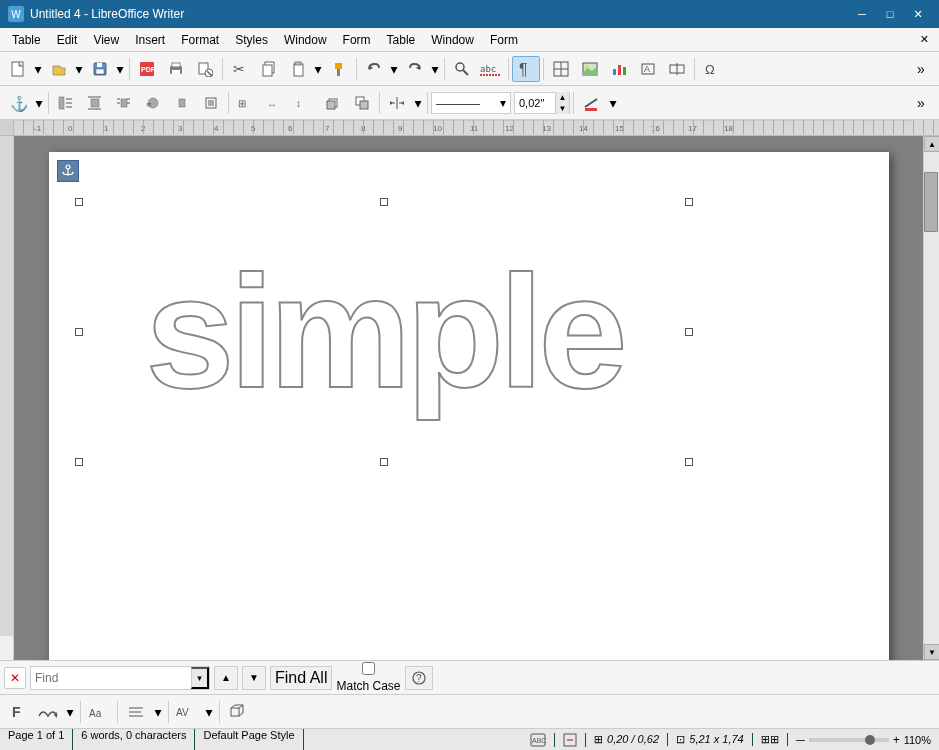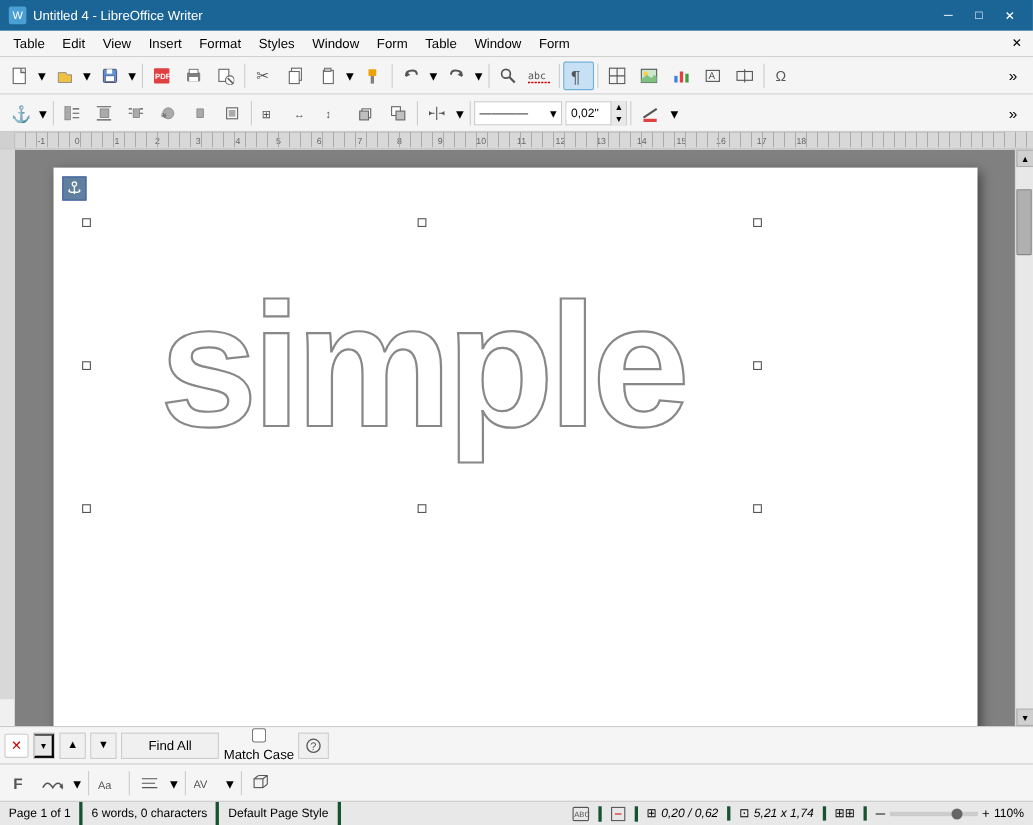--- a/index.html
+++ b/index.html
@@ -63,31 +63,31 @@
     .mirrored-text { transform: scaleX(-1); display: inline-block; font-size: 160px; font-weight: 900; color: transparent; -webkit-text-stroke: 2px #888; letter-spacing: -5px; font-family: Arial, sans-serif; line-height: 1; user-select: none; width: 100%; text-align: center; }
     .text-frame-inner { transform: scaleX(-1); width: 100%; height: 100%; display: flex; align-items: center; justify-content: center; overflow: hidden; }
 
     
     .find-bar { background: #f5f5f5; border-top: 1px solid #ccc; height: 34px; display: flex; align-items: center; padding: 0 4px; gap: 4px; flex-shrink: 0; }
     .find-close { width: 22px; height: 22px; background: white; border: 1px solid #ccc; cursor: pointer; display: flex; align-items: center; justify-content: center; font-size: 12px; color: #c00; border-radius: 2px; }
     .find-input-wrap { display: flex; align-items: center; border: 1px solid #ccc; background: white; height: 24px; }
     .find-input { border: none; outline: none; width: 160px; padding: 0 4px; font-size: 12px; height: 22px; }
     .find-dropdown-btn { width: 18px; height: 22px; background: #e8e8e8; border-left: 1px solid #ccc; cursor: pointer; display: flex; align-items: center; justify-content: center; font-size: 9px; }
     .find-nav-btn { width: 24px; height: 24px; background: #f0f0f0; border: 1px solid #ccc; cursor: pointer; display: flex; align-items: center; justify-content: center; font-size: 10px; }
-    .find-all-btn { padding: 2px 24px; background: #f0f0f0; border: 1px solid #ccc; cursor: pointer; font-size: 12px; height: 24px; }
+    .find-all-btn { padding: 2px 4px; background: #f0f0f0; border: 1px solid #ccc; cursor: pointer; font-size: 16px; height: 24px; }
     .find-checkbox { display: flex; align-items: center; gap: 4px; font-size: 12px; cursor: pointer; flex-direction: column; }
     .find-checkbox input { margin: 0; cursor: pointer; }
     .find-options-btn { width: 28px; height: 24px; background: #f0f0f0; border: 1px solid #ccc; cursor: pointer; display: flex; align-items: center; justify-content: center; }
 
     
     .bottom-toolbar { background: #f5f5f5; border-top: 1px solid #ccc; height: 34px; display: flex; align-items: center; padding: 0 4px; gap: 2px; flex-shrink: 0; }
 
     
     .status-bar { background: #e8e8e8; border-top: 1px solid #ccc; height: 22px; display: flex; align-items: center; font-size: 11px; flex-shrink: 0; }
-    .status-section { padding: 0 8px; border-right: 3px solid #14532d; height: 100%; display: flex; align-items: center; white-space: nowrap; }
+    .status-section { padding: 0 8px; border-right: 1px solid #14532d; height: 100%; display: flex; white-space: nowrap; }
     .status-right { margin-left: auto; display: flex; align-items: center; }
     .status-zoom { display: flex; align-items: center; gap: 4px; padding: 0 8px; }
     .zoom-slider { width: 80px; height: 4px; background: #ccc; position: relative; }
     .zoom-thumb { width: 10px; height: 10px; background: #666; border-radius: 50%; position: absolute; top: -3px; left: 70%; cursor: pointer; }
 
     
     .ruler-area { background: #d8d8d8; height: 14px; flex: 1; position: relative; overflow: hidden; font-size: 8px; }
     .ruler-area::before { content: ''; position: absolute; top: 0; left: 0; right: 0; height: 100%; background: repeating-linear-gradient(to right, transparent 0px, transparent 9px, #aaa 9px, #aaa 10px); }
 
     .page-shadow { box-shadow: 3px 3px 10px rgba(0,0,0,0.5); }
@@ -482,20 +482,21 @@
     <div class="scrollbar-track">
       <div class="scrollbar-thumb"></div>
     </div>
     <button class="scrollbar-btn">▼</button>
   </div>
 </div>
 
 <div class="find-bar">
   <button class="find-close">✕</button>
   <div class="find-input-wrap">
+    <input class="find-input" type="text" placeholder="Find" style="">
     <button class="find-dropdown-btn">▾</button>
   </div>
   <button class="find-nav-btn" title="Find Previous">▲</button>
   <button class="find-nav-btn" title="Find Next">▼</button>
   <button class="find-all-btn">Find All</button>
   <label class="find-checkbox">
     <input type="checkbox" style="">
     <span>Match Case</span>
   </label>
   <button class="find-options-btn" title="Other options">

